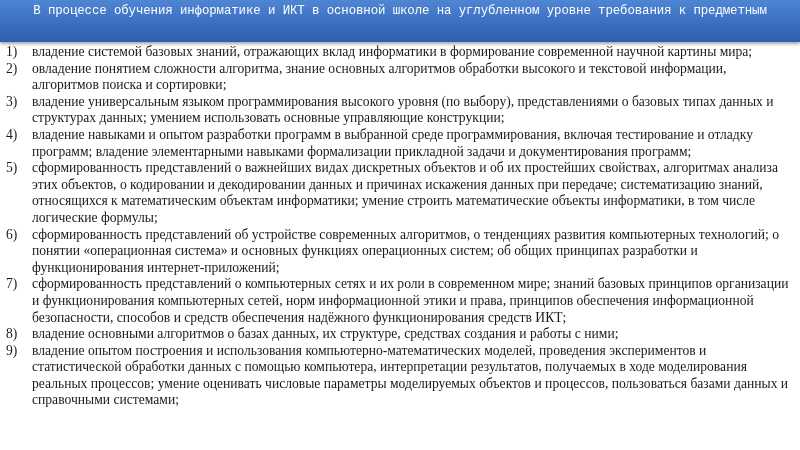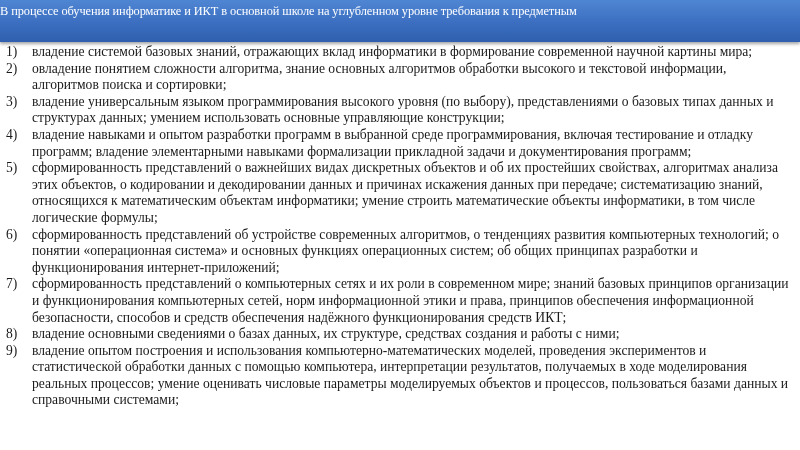--- a/index.html
+++ b/index.html
@@ -7,24 +7,24 @@
     width: 800px; height: 450px; overflow: hidden;
     background: #ffffff;
     position: relative;
     font-family: "Liberation Serif", serif;
   }
   .header {
     position: absolute; left: 0; top: 0; width: 800px; height: 42px;
     background: linear-gradient(180deg, #4f86d3 0%, #3d70c2 50%, #2f5fae 100%);
     box-shadow: 0 2px 3px rgba(0,0,0,0.35);
     color: #ffffff;
-    font-family: Liberation Serif, serif;
+    font-family: Liberation Mono, monospace;
     font-size: 12.4px;
     line-height: 17px;
-    text-align: left;
+    text-align: center;
     padding-top: 3px;
     box-sizing: border-box;
     letter-spacing: -0.1px;
   }
   .header span { display: block; white-space: nowrap; }
   .list {
     position: absolute; left: 6px; top: 44px; width: 790px;
     margin: 0; padding: 0; list-style: none;
     font-size: 13.6px;
     line-height: 16.6px;
@@ -65,19 +65,19 @@
   <li class="item">
       <span class="num">6)</span>
       <span class="txt">сформированность представлений об устройстве современных алгоритмов, о тенденциях развития компьютерных технологий; о понятии «операционная система» и основных функциях операционных систем; об общих принципах разработки и функционирования интернет-приложений;</span>
     </li>
   <li class="item">
       <span class="num">7)</span>
       <span class="txt">сформированность представлений о компьютерных сетях и их роли в современном мире; знаний базовых принципов организации и функционирования компьютерных сетей, норм информационной этики и права, принципов обеспечения информационной безопасности, способов и средств обеспечения надёжного функционирования средств ИКТ;</span>
     </li>
   <li class="item">
       <span class="num">8)</span>
-      <span class="txt">владение основными сведениями о базах данных, их структуре, средствах создания и работы с ними;</span>
+      <span class="txt">владение основными алгоритмов о базах данных, их структуре, средствах создания и работы с ними;</span>
     </li>
   <li class="item">
       <span class="num">9)</span>
       <span class="txt">владение опытом построения и использования компьютерно-математических моделей, проведения экспериментов и статистической обработки данных с помощью компьютера, интерпретации результатов, получаемых в ходе моделирования реальных процессов; умение оценивать числовые параметры моделируемых объектов и процессов, пользоваться базами данных и справочными системами;</span>
     </li>
 </ol>
 
 </body></html>

